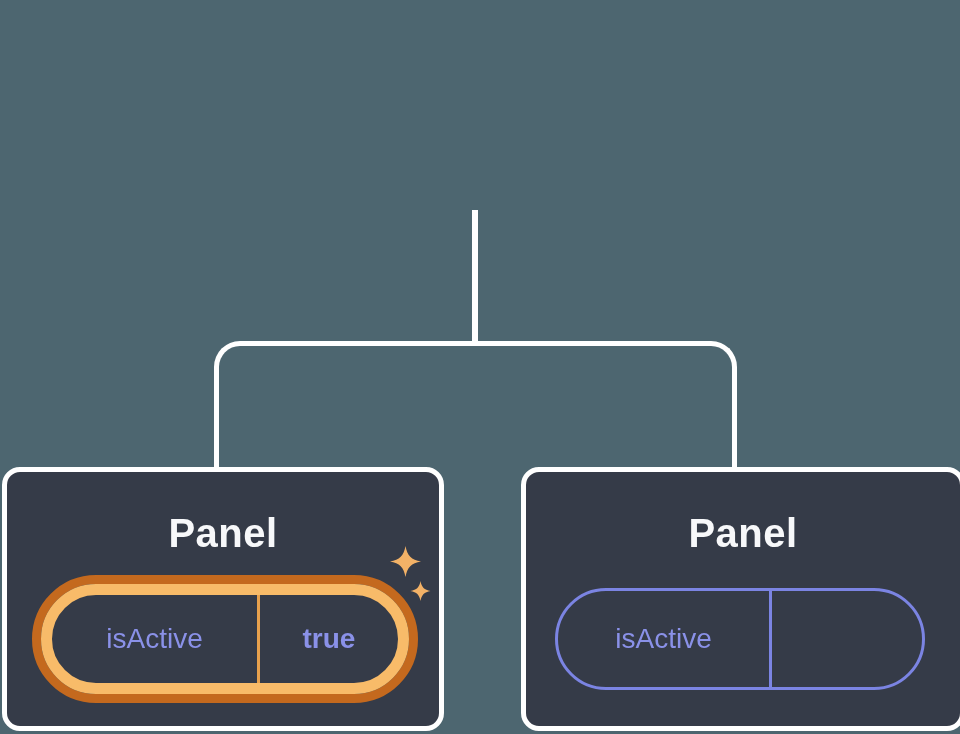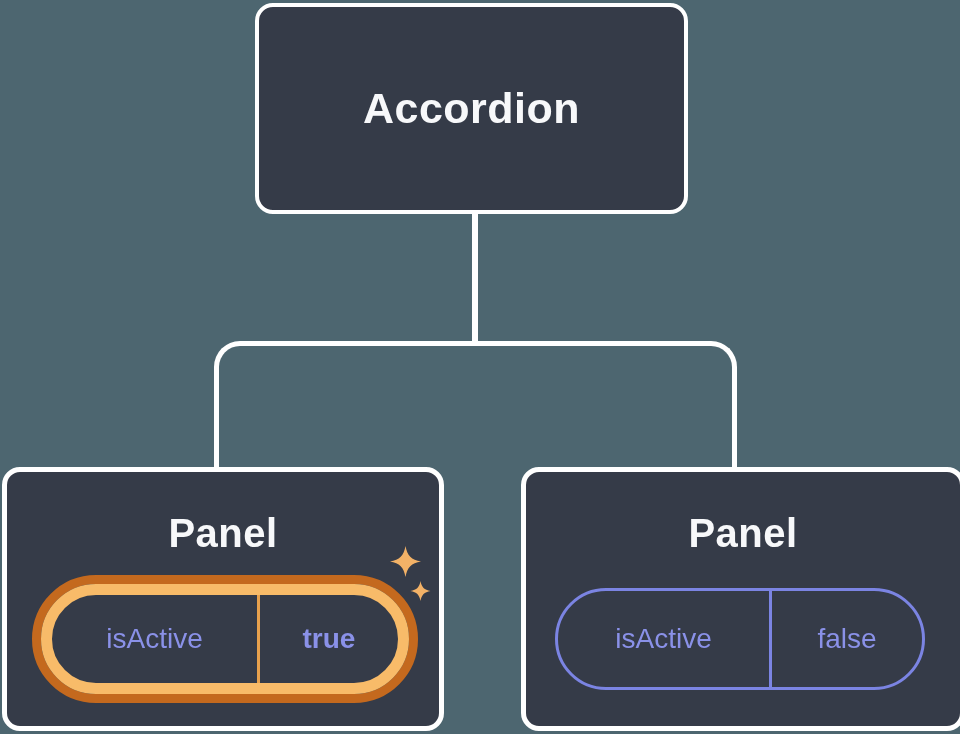--- a/index.html
+++ b/index.html
@@ -122,23 +122,20 @@
   .sparkle-small { left: 403px; top: 109px; width: 21px; height: 20px; }
 </style>
 </head>
 <body>
 
 <div class="stage">
 
   <div class="connector-vertical"></div>
   <div class="connector-bracket"></div>
 
-  <div class="node node-root">
-    <span class="node-label">Accordion</span>
-  </div>
 
   <div class="node node-panel node-panel-left">
     <div class="panel-title">Panel</div>
 
     <div class="pill-gold">
       <div class="pill-gold-inner">
         <div class="pill-cell name-cell">isActive</div>
         <div class="divider-gold"></div>
         <div class="pill-cell value-cell value-bold">true</div>
       </div>
@@ -155,17 +152,16 @@
       </svg>
     </div>
   </div>
 
   <div class="node node-panel node-panel-right">
     <div class="panel-title">Panel</div>
 
     <div class="pill-purple">
       <div class="pill-cell name-cell">isActive</div>
       <div class="divider-purple"></div>
-      <div class="pill-cell value-cell">false</div>
     </div>
   </div>
 
 </div>
 
 </body></html>

